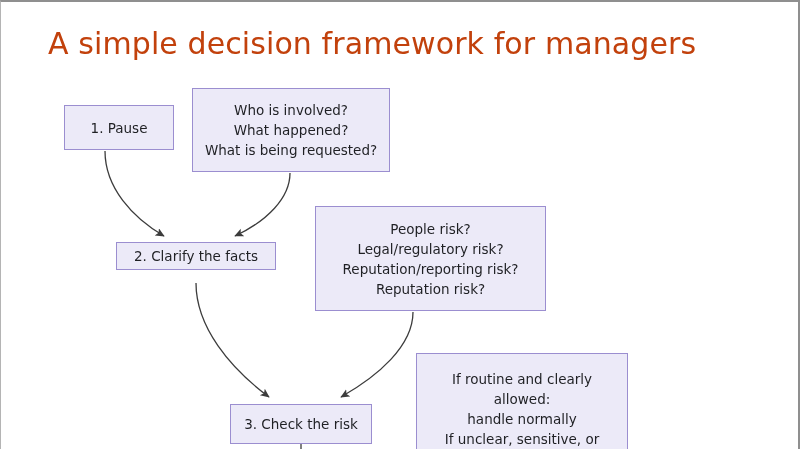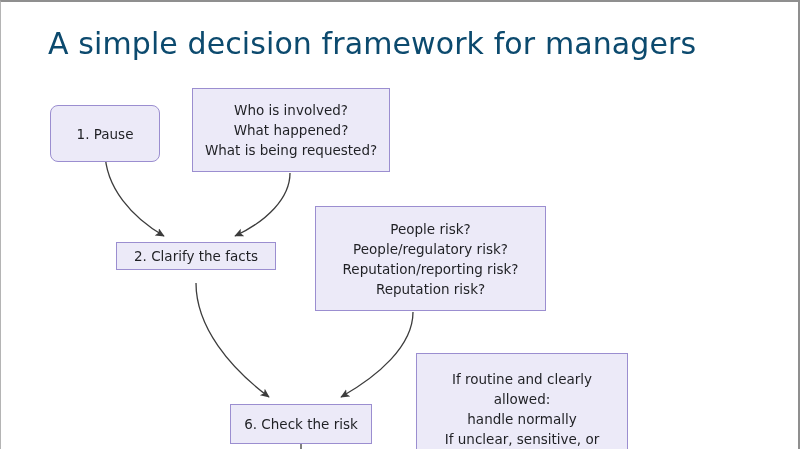--- a/index.html
+++ b/index.html
@@ -18,21 +18,21 @@
     border-top: 2px solid #8f8f8f;
     border-right: 2px solid #8f8f8f;
     border-left: 1px solid #b4b4b4;
   }
   #slide-title {
     position: absolute;
     left: 47px;
     top: 24px;
     font-size: 30px;
     font-weight: 400;
-    color: #0c4a6e;
+    color: #c2410c;
     letter-spacing: 0.1px;
     white-space: nowrap;
   }
   .node {
     position: absolute;
     background: #eceaf8;
     border: 1.6px solid #9b8ed0;
     box-sizing: border-box;
     display: flex;
     flex-direction: column;
@@ -41,21 +41,21 @@
     color: #1f2024;
     font-size: 13.5px;
     line-height: 20px;
     text-align: center;
     padding: 2px 6px;
   }
   .node .line {
     display: block;
     white-space: nowrap;
   }
-  #node-pause      { left: 49px;  top: 103px; width: 110px; height: 57px; border-radius: 8px; }
+  #node-pause      { left: 63px;  top: 103px; width: 110px; height: 45px; }
   #node-questions  { left: 191px; top: 86px;  width: 198px; height: 84px; }
   #node-clarify    { left: 115px; top: 240px; width: 160px; height: 28px; }
   #node-risks      { left: 314px; top: 204px; width: 231px; height: 105px; }
   #node-check      { left: 229px; top: 402px; width: 142px; height: 40px; }
   #node-routing    { left: 415px; top: 351px; width: 212px; height: 112px; }
   #arrows {
     position: absolute;
     left: 0;
     top: 0;
     width: 800px;
@@ -94,27 +94,27 @@
     <span class="line">What happened?</span>
     <span class="line">What is being requested?</span>
   </div>
 
   <div class="node" id="node-clarify">
     <span class="line">2. Clarify the facts</span>
   </div>
 
   <div class="node" id="node-risks">
     <span class="line">People risk?</span>
-    <span class="line">People/regulatory risk?</span>
+    <span class="line">Legal/regulatory risk?</span>
     <span class="line">Reputation/reporting risk?</span>
     <span class="line">Reputation risk?</span>
   </div>
 
   <div class="node" id="node-check">
-    <span class="line">6. Check the risk</span>
+    <span class="line">3. Check the risk</span>
   </div>
 
   <div class="node" id="node-routing">
     <span class="line">If routine and clearly</span>
     <span class="line">allowed:</span>
     <span class="line">handle normally</span>
     <span class="line">If unclear, sensitive, or</span>
   </div>
 
 </div>

